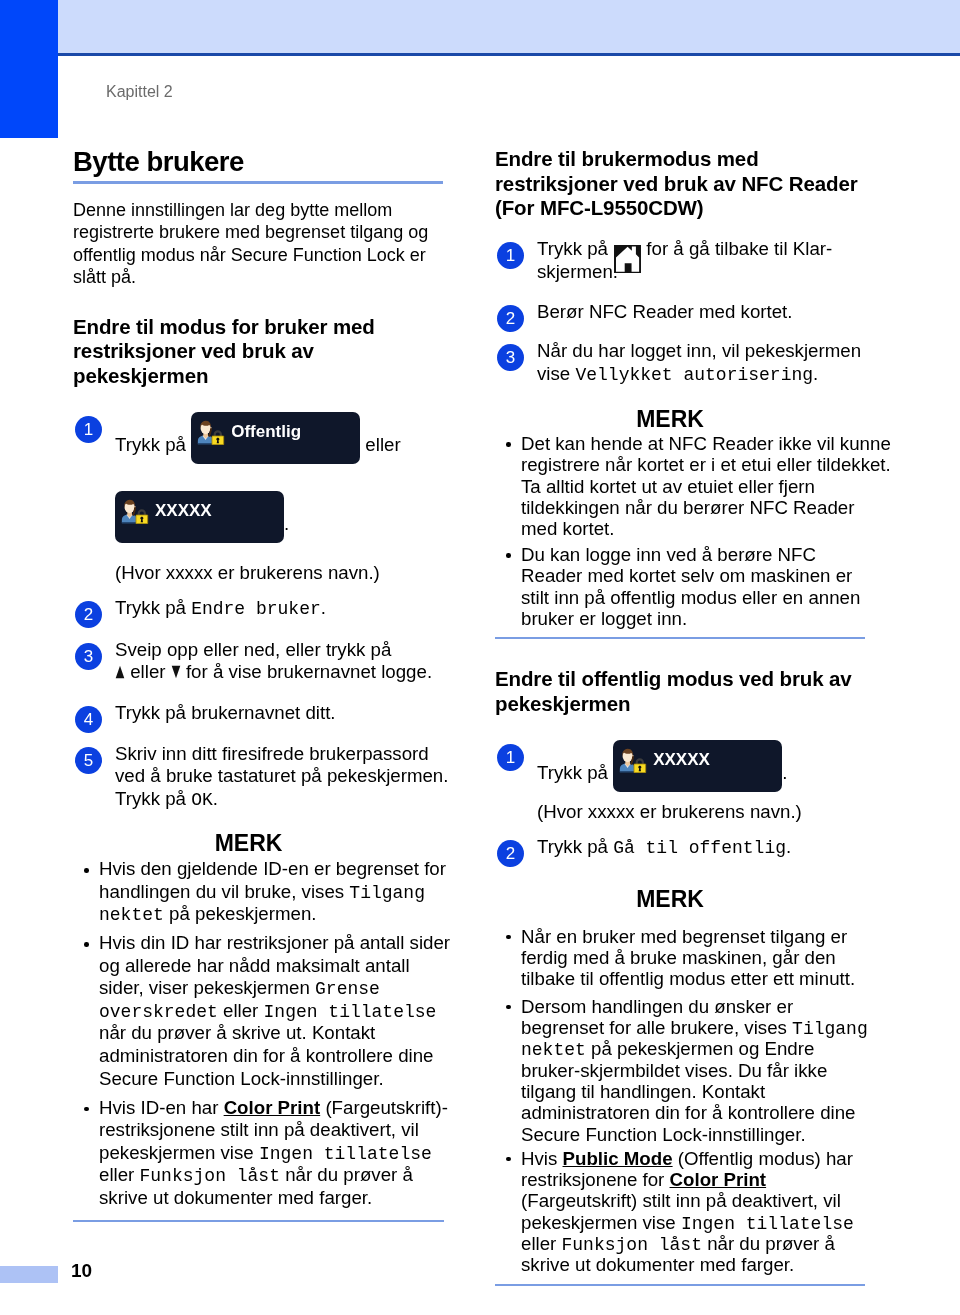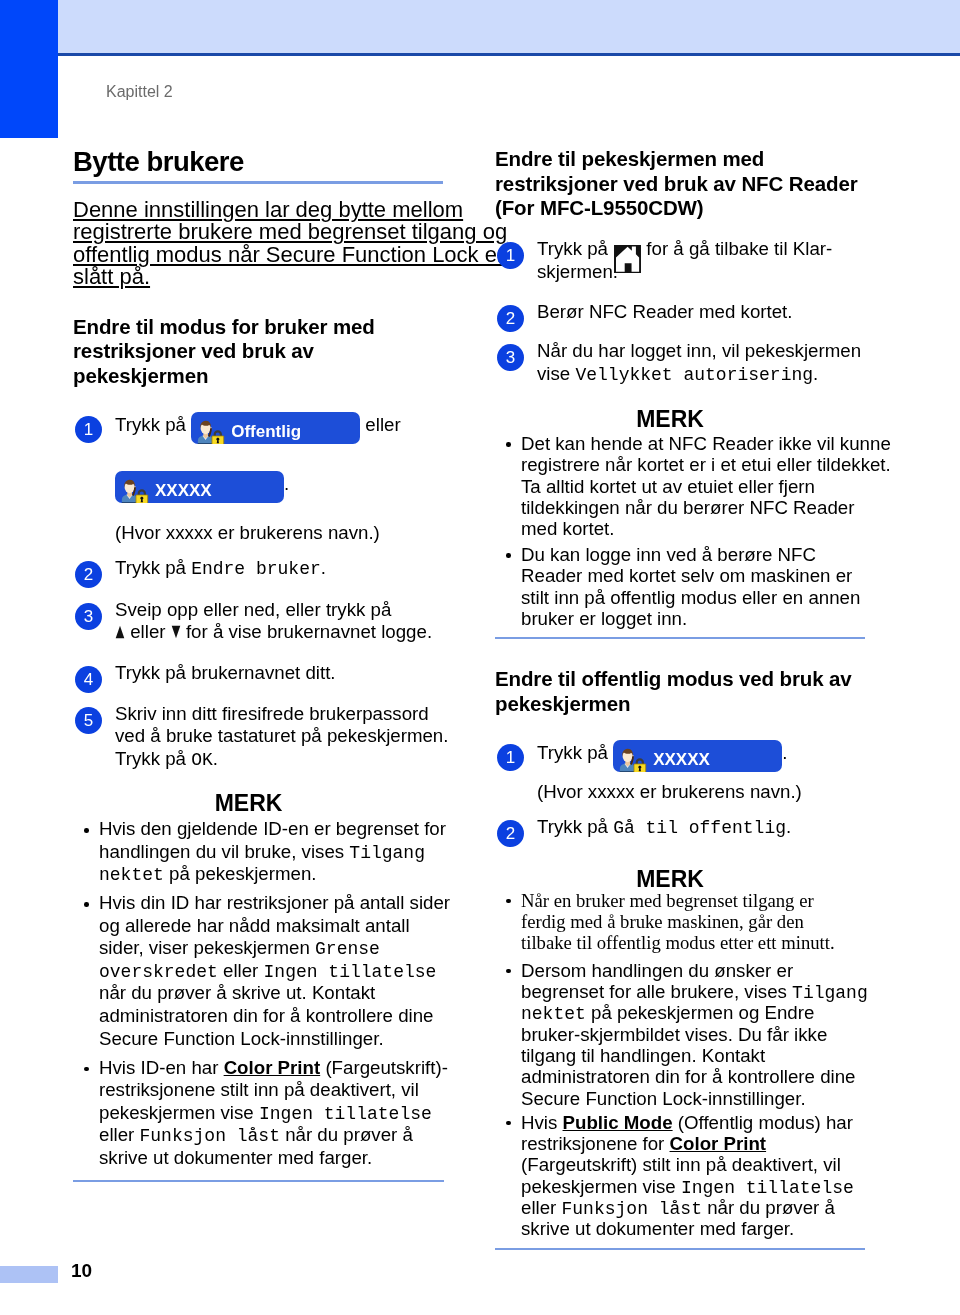--- a/index.html
+++ b/index.html
@@ -17,21 +17,21 @@
   #page-title{left:73px;top:148px;font-size:27.5px;font-weight:bold;line-height:27px;letter-spacing:-0.5px;text-align:center;}
   #title-rule{left:73px;top:181px;width:370px;height:3px;background:#7a9de3;}
   #footer-block{left:0;top:1266px;width:58px;height:17px;background:#adc2f5;}
   #page-num{left:71px;top:1261px;font-size:19px;font-weight:bold;line-height:20px;}
 
   
   #col-left{left:73px;top:199px;width:371px;}
   #col-right{left:495px;top:147px;width:370px;}
 
   
-  .para{font-size:22px;line-height:22.4px;margin:0;white-space:nowrap;text-decoration:underline;}
+  .para{font-size:18px;line-height:22.4px;margin:0;white-space:nowrap;}
   .sec-head{font-size:20.5px;font-weight:bold;line-height:24.6px;margin:0;letter-spacing:-0.12px;white-space:nowrap;}
   #lh1{margin-top:26px;}
   #rh2{margin-top:28px;}
   .mono{font-family:"Liberation Mono",monospace;font-size:18px;letter-spacing:0;line-height:1;
         display:inline-block;vertical-align:baseline;}
   .bold{font-weight:bold;text-decoration:underline;}
 
   
   .steps{margin-top:23.5px;}
   #ls1{margin-top:27px;}
@@ -49,42 +49,42 @@
         white-space:nowrap;}
   .step:first-child{margin-top:0;}
   .step .num{position:absolute;left:2px;top:4px;width:27px;height:27px;border-radius:50%;
              background:#0b40e0;color:#fff;font-size:17px;font-weight:normal;line-height:27.5px;
              text-align:center;letter-spacing:0;}
 
   
   .note{position:relative;margin-top:25px;}
   #col-right .note{margin-top:26px;}
   #col-right .note li:first-child{margin-top:5px;}
-  #col-right #rnote2-b0{margin-top:2px;font-family:Liberation Serif, serif;}
+  #col-right #rnote2-b0{margin-top:18px;}
   #col-right #rnote2-b1{margin-top:6.1px;}
   #col-right #rnote2-b2{margin-top:2.9px;}
   #col-right #rnote2{margin-top:32px;}
   .note-head{display:flex;align-items:center;height:17px;flex-direction:column;}
   .note-head .t{font-size:23px;font-weight:bold;line-height:17px;letter-spacing:0;
                 margin-right:20px;}
   .note-head .ln{flex:1;height:2px;background:#7a9de3;position:relative;top:2px;}
   .note ul{list-style:none;margin:0;padding:0;}
   .note li{position:relative;padding-left:26px;font-size:18.7px;line-height:22.55px;margin-top:6.5px;
            white-space:nowrap;}
   #col-right .note li{line-height:21.3px;margin-top:4.6px;}
   #col-right .note li:before{top:9px;}
   .note li:first-child{margin-top:6px;}
   .note li:before{content:"";position:absolute;left:11px;top:10px;width:4.6px;height:4.6px;
                   border-radius:50%;background:#000;}
   .note-foot{height:2px;background:#7a9de3;margin-top:11px;}
   #col-right .note-foot{margin-top:8px;}
 
   
-  .uibtn{display:inline-block;vertical-align:-13px;height:32px;border-radius:7px;
-         background:#1d4ed8;position:relative;overflow:hidden;letter-spacing:0;}
+  .uibtn{display:inline-block;vertical-align:-13px;height:52px;border-radius:7px;
+         background:#0f172a;position:relative;overflow:hidden;letter-spacing:0;}
   .uibtn .ico{position:absolute;left:6px;top:8px;width:29px;height:25px;}
   .uibtn .lbl{position:absolute;left:40px;top:8px;color:#fff;font-weight:bold;font-size:17px;
               line-height:24px;white-space:nowrap;letter-spacing:0;}
   .homeico-wrap{display:inline-block;width:28px;height:14px;position:relative;vertical-align:baseline;}
   .homeico{position:absolute;left:1px;top:4px;width:27px;height:28px;}
   .tri{display:inline-block;width:10px;height:14px;vertical-align:-1px;}
 </style>
 </head>
 <body>
 
@@ -145,21 +145,21 @@
       </div>
       <ul>
         <li id="lnote-b0"><span>Hvis den gjeldende ID-en er begrenset for</span><br><span>handlingen du vil bruke, vises </span><span class="mono">Tilgang</span><br><span class="mono">nektet</span><span> på pekeskjermen.</span></li>
         <li id="lnote-b1"><span>Hvis din ID har restriksjoner på antall sider</span><br><span>og allerede har nådd maksimalt antall</span><br><span>sider, viser pekeskjermen </span><span class="mono">Grense</span><br><span class="mono">overskredet</span><span> eller </span><span class="mono">Ingen tillatelse</span><br><span>når du prøver å skrive ut. Kontakt</span><br><span>administratoren din for å kontrollere dine</span><br><span>Secure Function Lock-innstillinger.</span></li>
         <li id="lnote-b2"><span>Hvis ID-en har </span><span class="bold">Color Print</span><span> (Fargeutskrift)-</span><br><span>restriksjonene stilt inn på deaktivert, vil</span><br><span>pekeskjermen vise </span><span class="mono">Ingen tillatelse</span><br><span>eller </span><span class="mono">Funksjon låst</span><span> når du prøver å</span><br><span>skrive ut dokumenter med farger.</span></li>
       </ul>
       <div class="note-foot"></div>
     </div>
 </div>
 <div class="abs" id="col-right">
-<h2 class="sec-head" id="rh1"><span>Endre til pekeskjermen med</span><br><span>restriksjoner ved bruk av NFC Reader</span><br><span>(For MFC-L9550CDW)</span></h2>
+<h2 class="sec-head" id="rh1"><span>Endre til brukermodus med</span><br><span>restriksjoner ved bruk av NFC Reader</span><br><span>(For MFC-L9550CDW)</span></h2>
 <div class="steps" id="rsteps1">
 <div class="step" id="r1s0"><span class="num">1</span><span>Trykk på </span><span class="homeico-wrap"><svg class="homeico" viewBox="0 0 26 27">
 <rect x="0" y="0" width="26" height="27" fill="#111"></rect>
 <path d="M1.9 12.0 13.1 1.8l4.1 3.7V1.4h3.9v7.5l3.1 3.1v13.7H1.9z" fill="#fff"></path>
 <rect x="10.3" y="17.6" width="6.6" height="8.5" fill="#111"></rect>
 </svg></span><span> for å gå tilbake til Klar-</span><br><span>skjermen.</span></div>
       <div class="step" id="r1s1"><span class="num">2</span><span>Berør NFC Reader med kortet.</span></div>
       <div class="step" id="r1s2"><span class="num">3</span><span>Når du har logget inn, vil pekeskjermen</span><br><span>vise </span><span class="mono">Vellykket autorisering</span><span>.</span></div>
 </div>
 <div class="note" id="rnote1">

